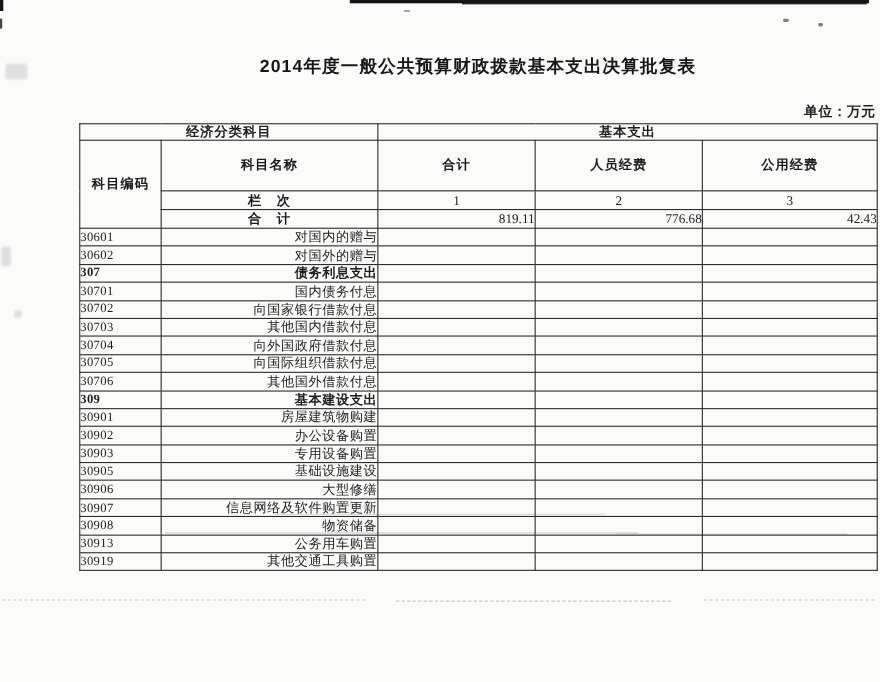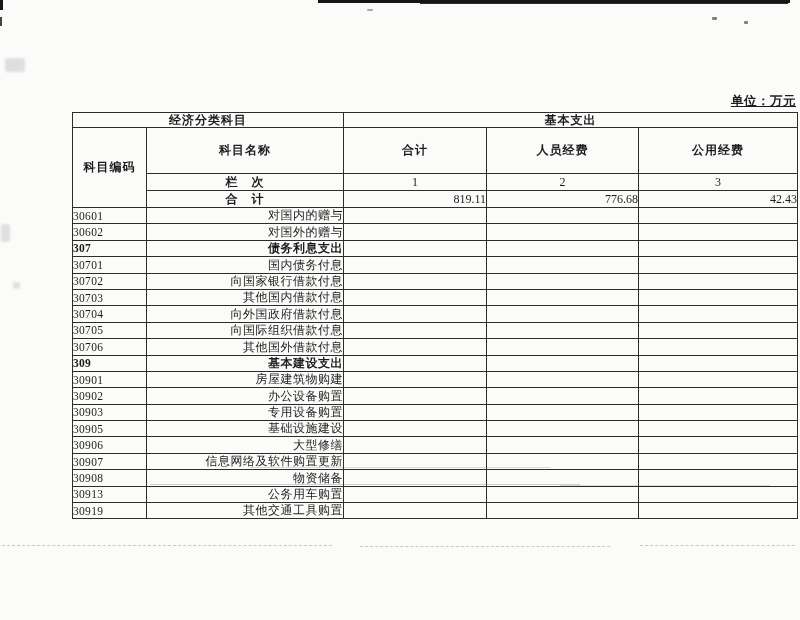--- a/index.html
+++ b/index.html
@@ -11,21 +11,21 @@
   }
   
   .doc-title{
     position:absolute;left:72px;top:50px;width:725px;text-align:center;
     font-family:"Liberation Sans","DejaVu Sans",sans-serif;
     font-weight:bold;font-size:16px;letter-spacing:1px;color:#161616;
   }
   .form-no{position:absolute;right:4px;top:79px;width:220px;text-align:right;
     font-size:12.5px;font-weight:bold;letter-spacing:.5px;}
   .unit-line{position:absolute;right:4px;top:93px;width:220px;text-align:right;
-    font-size:12.5px;font-weight:bold;letter-spacing:.5px;text-decoration:underline;}
+    font-size:12.5px;font-weight:bold;letter-spacing:.5px;}
   .dept-line{position:absolute;left:71px;top:91px;font-size:13px;font-weight:bold;letter-spacing:1px;}
   
   table.main{
     position:absolute;left:72px;top:112px;border-collapse:collapse;table-layout:fixed;
     width:725px;font-size:12px;
   }
   table.main td{
     border:1px solid #2e2c2a;padding:0;line-height:1.05;overflow:hidden;
     white-space:nowrap;vertical-align:middle;
   }
@@ -70,20 +70,21 @@
   <div class="art smudge" style="left:5px;top:58px;width:20px;height:14px;"></div>
   <div class="art smudge" style="left:1px;top:224px;width:9px;height:18px;"></div>
   <div class="art smudge" style="left:13px;top:282px;width:7px;height:7px;"></div>
   <div class="art noise" style="left:150px;top:484px;width:430px;"></div>
   <div class="art noise" style="left:250px;top:467px;width:300px;opacity:.3;"></div>
   <div class="art noise" style="left:560px;top:485px;width:210px;opacity:.3;"></div>
   <div class="art dashline" style="left:2px;top:545px;width:330px;"></div>
   <div class="art dashline" style="left:360px;top:546px;width:250px;"></div>
   <div class="art dashline" style="left:640px;top:545px;width:155px;"></div>
 
+  <div class="doc-title">2014年度一般公共预算财政拨款基本支出决算批复表</div>
   <div class="unit-line">单位：万元</div>
 
   <table class="main">
     <colgroup>
       <col style="width:74px">
         <col style="width:197px">
         <col style="width:143px">
         <col style="width:152px">
         <col style="width:159px">
     </colgroup>

